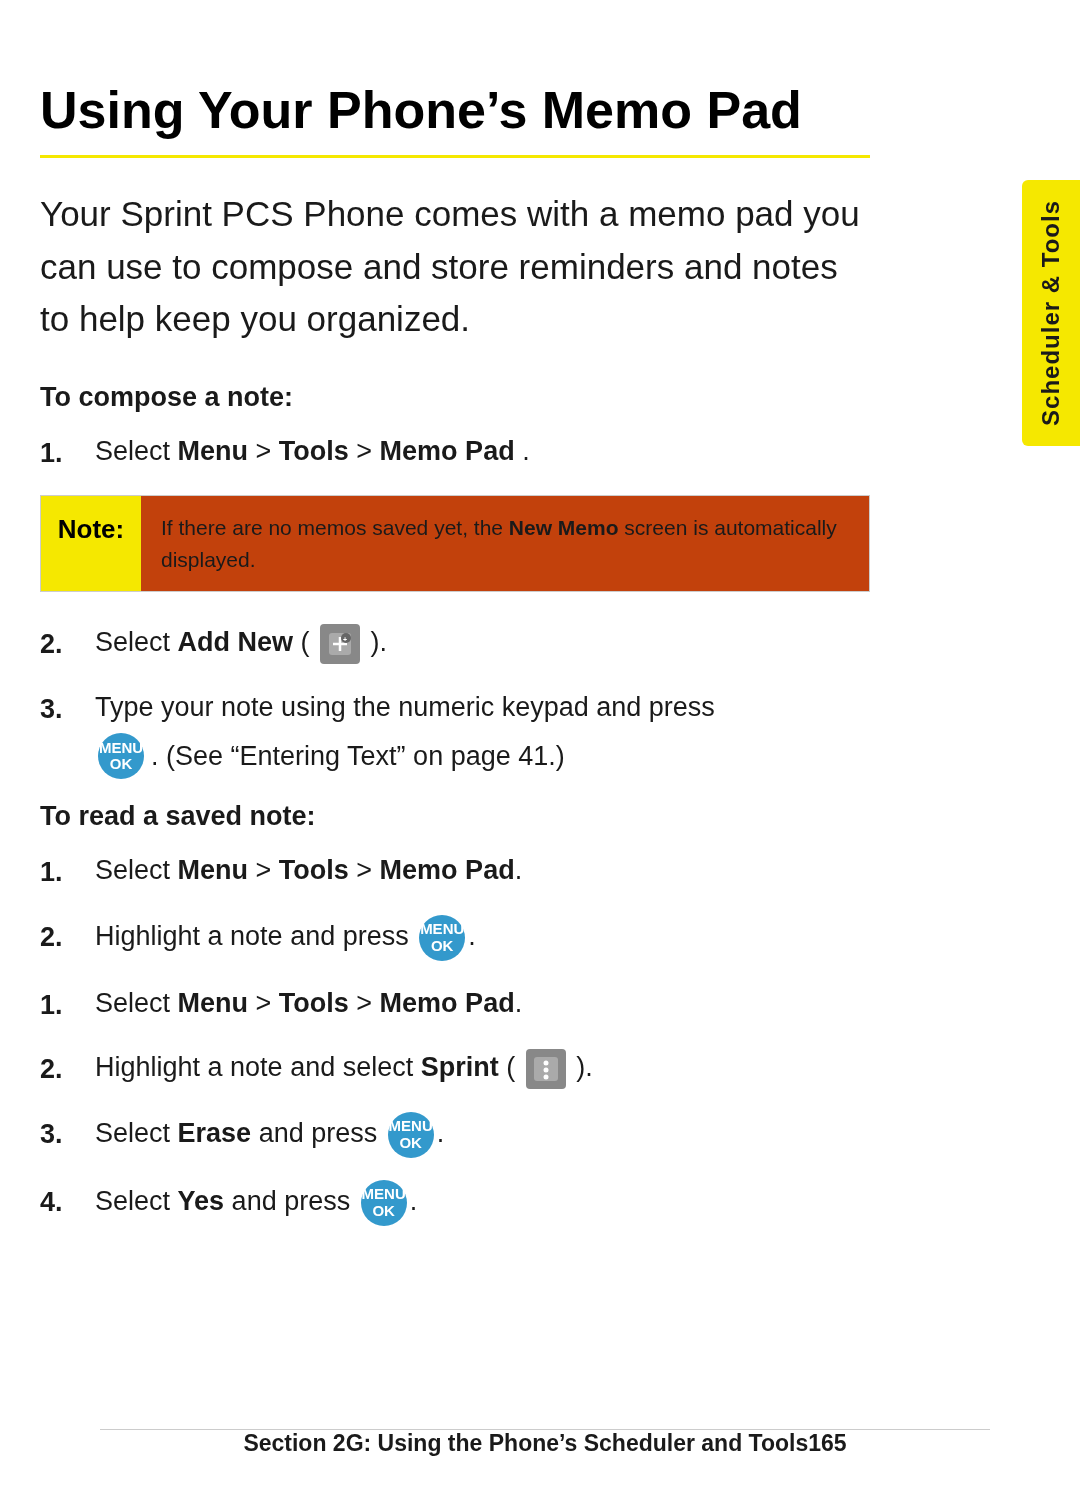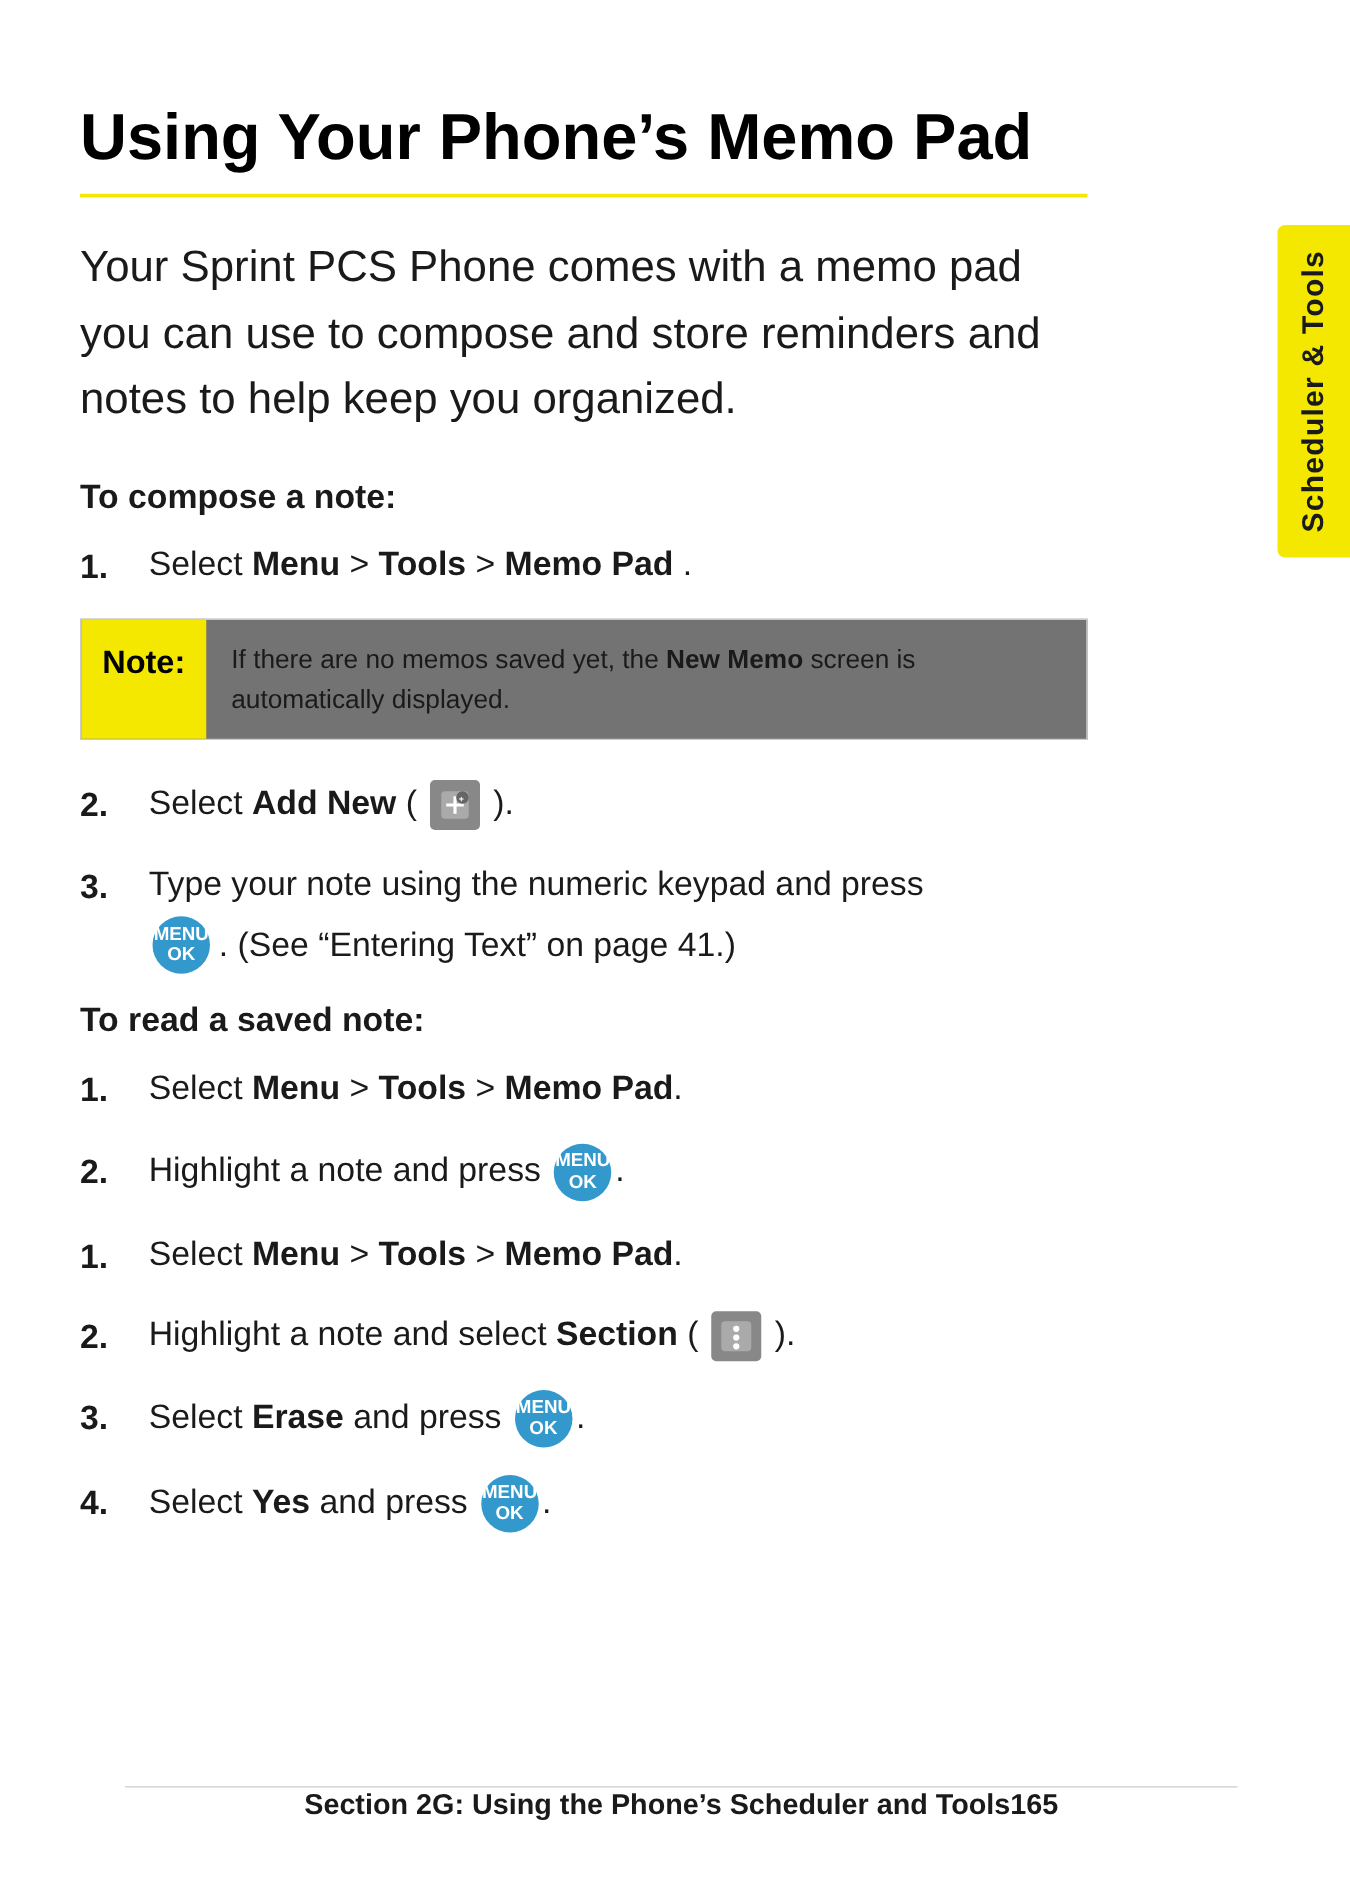--- a/index.html
+++ b/index.html
@@ -10,21 +10,21 @@
       background: #ffffff;
       font-family: Arial, Helvetica, sans-serif;
       font-size: 28px;
       color: #1a1a1a;
       position: relative;
       overflow: hidden;
     }
 
     .page-content {
       position: relative;
-      padding: 80px 90px 80px 64px;
+      padding: 80px 90px 80px 40px;
       max-width: 960px;
     }
 
     
     .side-tab {
       position: absolute;
       right: 0;
       top: 180px;
       width: 58px;
       background: #f5e800;
@@ -99,21 +99,21 @@
       flex: 1;
     }
 
     .bold { font-weight: bold; }
 
     
     .note-box {
       display: flex;
       border: 1.5px solid #cccccc;
       margin: 20px 0 30px 0;
-      background: #737373;
+      background: #c2410c;
       justify-content: center;
     }
 
     .note-label {
       background: #f5e800;
       font-weight: bold;
       font-size: 26px;
       padding: 18px 20px;
       min-width: 100px;
       display: flex;
@@ -298,21 +298,21 @@
   <ol class="step-list">
     <li class="step-item">
       <span class="step-number bold">1.</span>
       <span class="step-content">
         Select <span class="bold">Menu</span> &gt; <span class="bold">Tools</span> &gt; <span class="bold">Memo Pad</span>.
       </span>
     </li>
     <li class="step-item">
       <span class="step-number bold">2.</span>
       <span class="step-content">
-        Highlight a note and select <span class="bold">Section</span> (
+        Highlight a note and select <span class="bold">Sprint</span> (
         <span class="icon-options">
           <svg viewBox="0 0 28 28" fill="none" width="28" height="28">
             <rect x="2" y="2" width="24" height="24" rx="3" fill="#aaaaaa"></rect>
             <circle cx="14" cy="8" r="2.5" fill="white"></circle>
             <circle cx="14" cy="15" r="2.5" fill="white"></circle>
             <circle cx="14" cy="22" r="2.5" fill="white"></circle>
           </svg>
         </span>
         ).
       </span>

